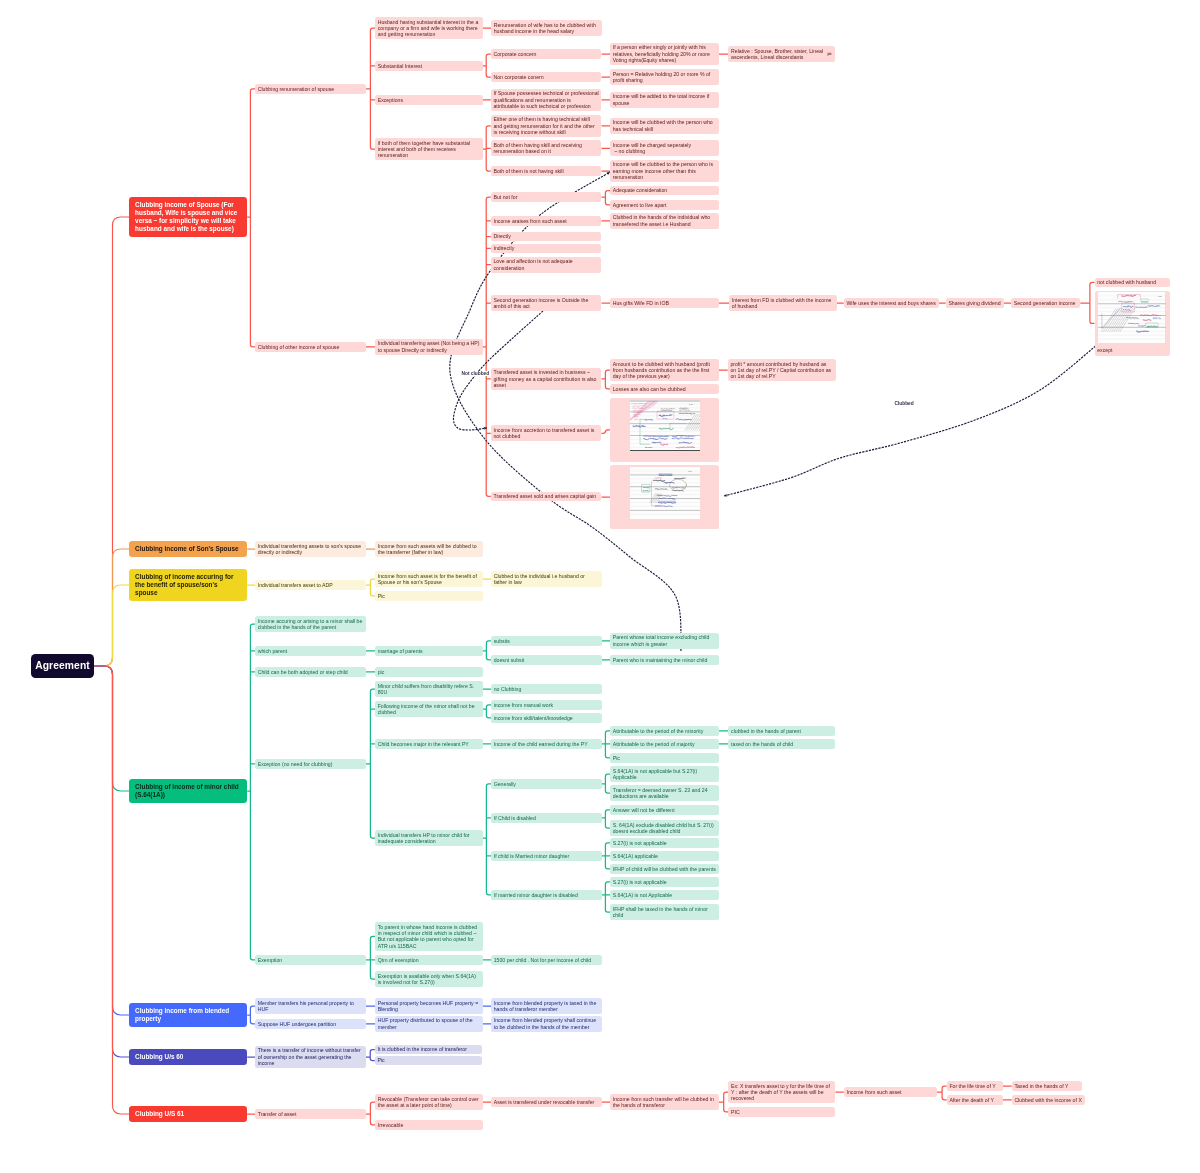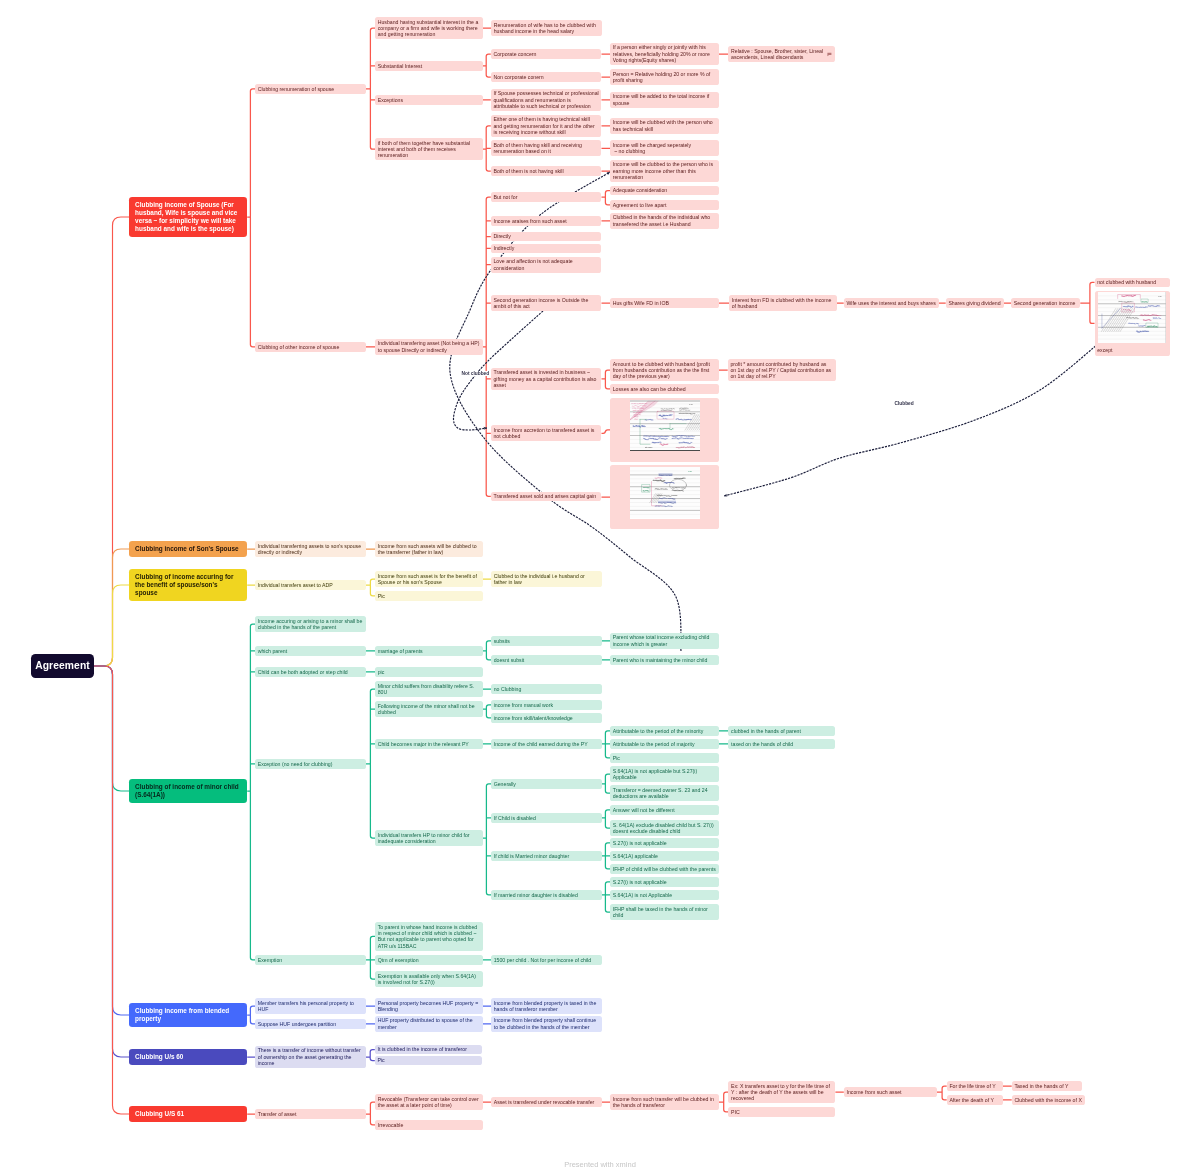--- a/index.html
+++ b/index.html
@@ -539,14 +539,13 @@
       <div class="node t-red" style="left: 1011.7px; top: 1081.4px; width: 70.8px; height: 9.6px;">Taxed in the hands of Y</div>
       <div class="node t-red" style="left: 946.7px; top: 1095px; width: 56.2px; height: 9.6px;">After the death of Y</div>
       <div class="node t-red" style="left: 1011.7px; top: 1095px; width: 73.7px; height: 9.6px;">Clubbed with the income of X</div>
       <div class="node t-red" style="left: 728.3px; top: 1107px; width: 107.1px; height: 9.6px;">PIC</div>
       <div class="node t-red" style="left: 375px; top: 1120px; width: 107.7px; height: 9.6px;">Irrevocable</div>
     </div>
   <div id="elabels">
       <div class="edge-label" style="left: 460.5px; top: 370.5px;">Not clubbed</div>
       <div class="edge-label" style="left: 893.5px; top: 400.5px;">Clubbed</div>
     </div>
-  <div class="footer" style="top:1160px">Presented with xmind</div>
 </div>
 
 </body></html>

